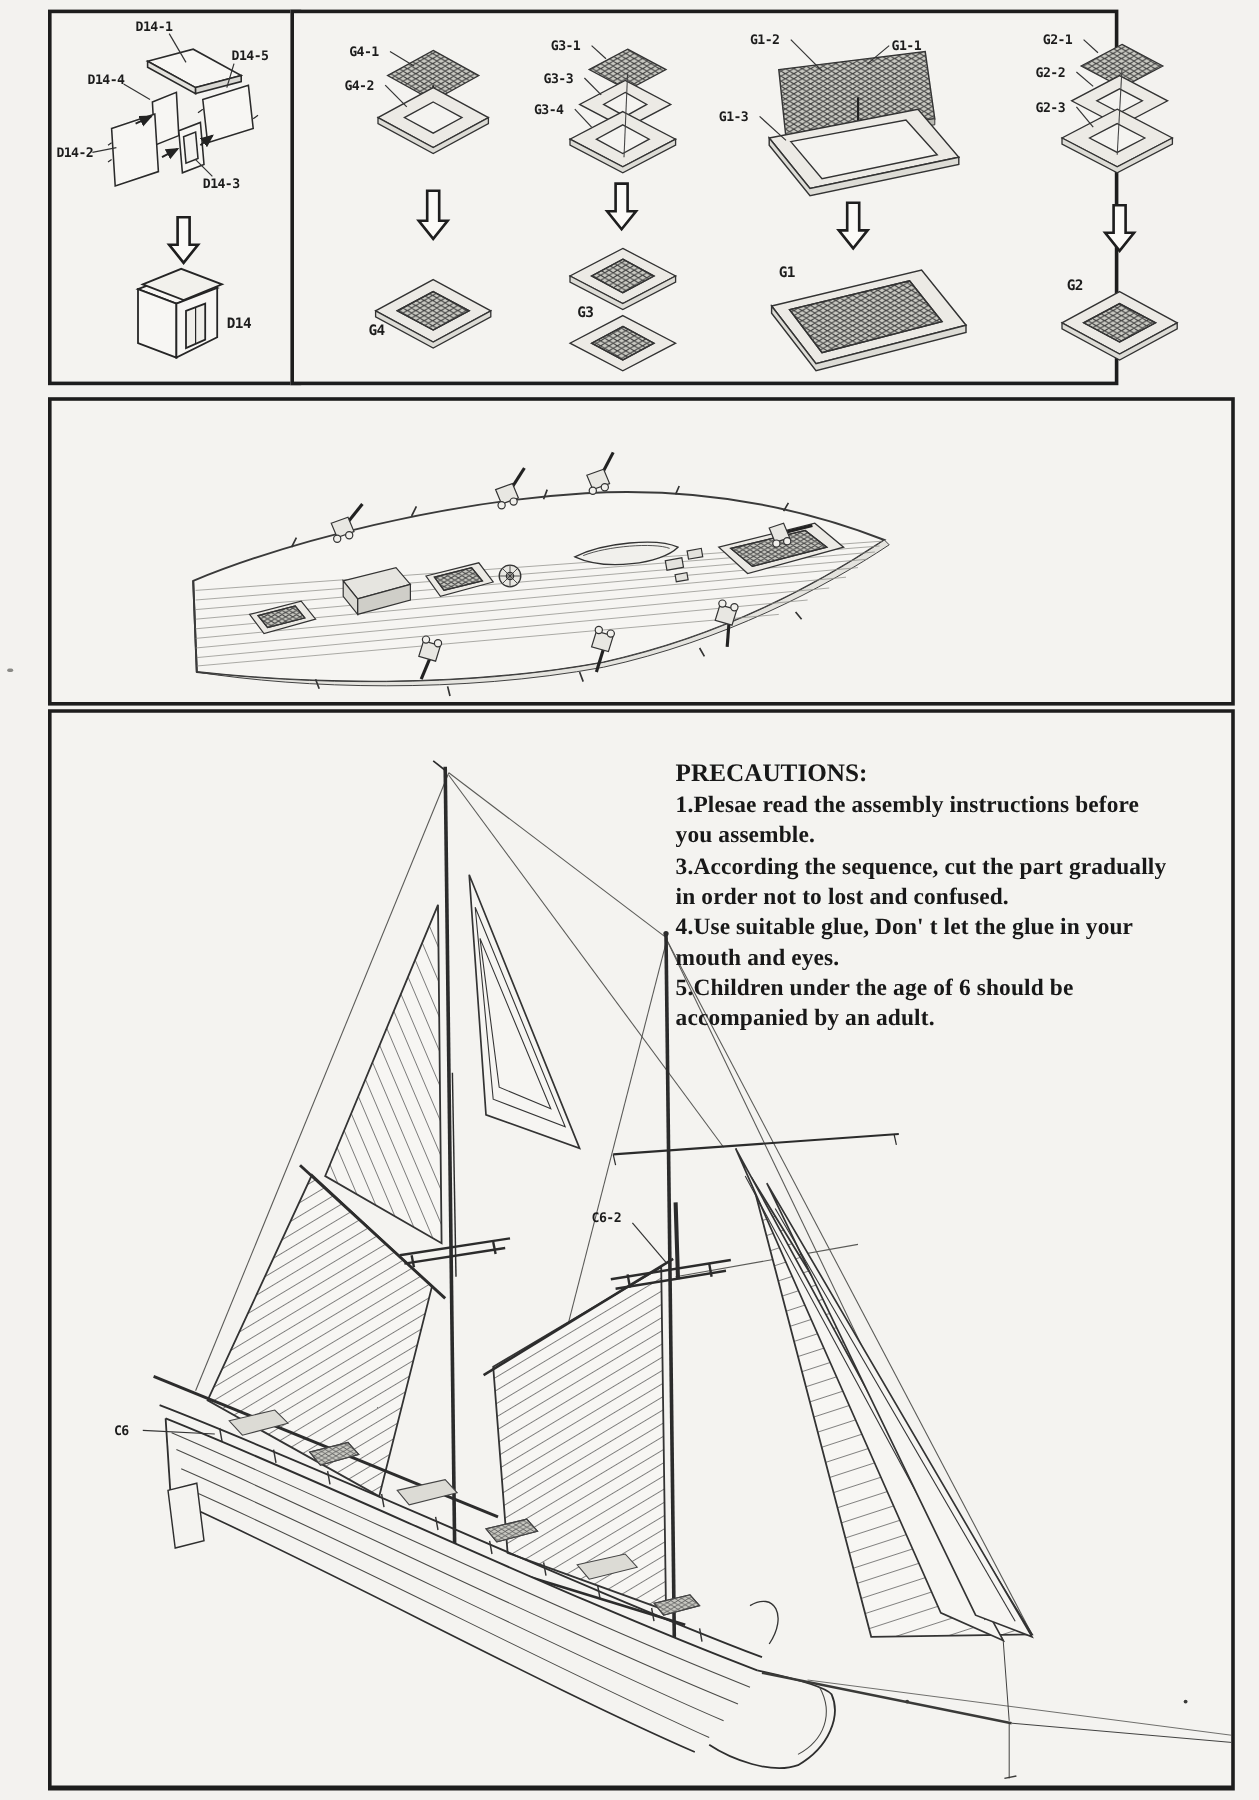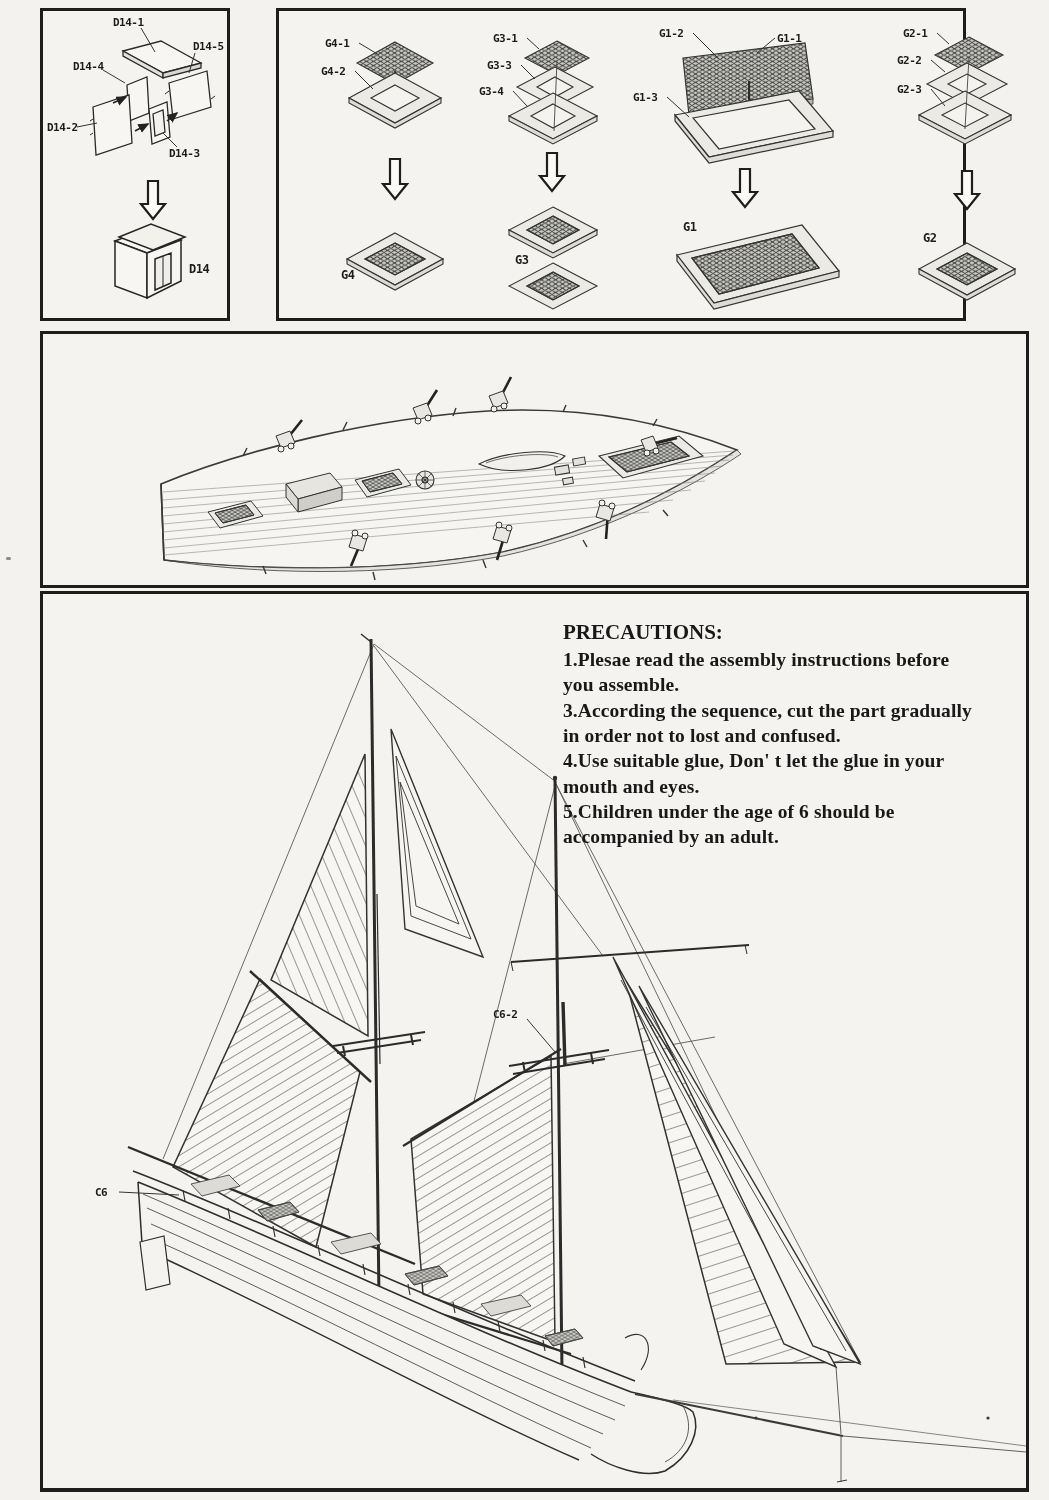--- a/index.html
+++ b/index.html
@@ -5,32 +5,32 @@
   html,body{margin:0;padding:0;}
   body{
     width:1049px;height:1500px;position:relative;
     background:#f3f2ef;
     font-family:"Liberation Sans", sans-serif;
     overflow:hidden;
   }
   .box{
     position:absolute;border:3px solid #1d1d1d;background:#f4f3f0;box-sizing:border-box;
   }
-  #box-d14{left:40px;top:8px;width:190px;height:313px;}
-  #box-gratings{left:276px;top:8px;width:690px;height:313px;}
+  #box-d14{left:40px;top:8px;width:211px;height:313px;}
+  #box-gratings{left:242px;top:8px;width:690px;height:313px;}
   #box-deck{left:40px;top:331px;width:989px;height:257px;}
   #box-ship{left:40px;top:591px;width:989px;height:901px;border-width:3px 3px 4px 3px;}
   svg{display:block;}
   svg text{
     font-family:"DejaVu Sans Mono", monospace;
     font-weight:bold;font-size:11px;fill:#1c1c1c;letter-spacing:-0.5px;
   }
   svg text.big{font-size:12px;}
   .precautions{
-    position:absolute;left:520px;top:26px;width:460px;
+    position:absolute;left:520px;top:38px;width:460px;
     color:#181818;
   }
   .prec-title{
     font-family:"Liberation Serif", serif;font-weight:bold;font-size:21px;margin:0 0 2px 0;
   }
   .prec-item{
     font-family:Liberation Serif, serif;font-weight:bold;font-size:19.5px;
     line-height:1.3;white-space:pre-line;margin:0;letter-spacing:0.1px;
   }
   .speck{position:absolute;left:6px;top:557px;width:5px;height:3px;background:#8a8a86;border-radius:2px;}

